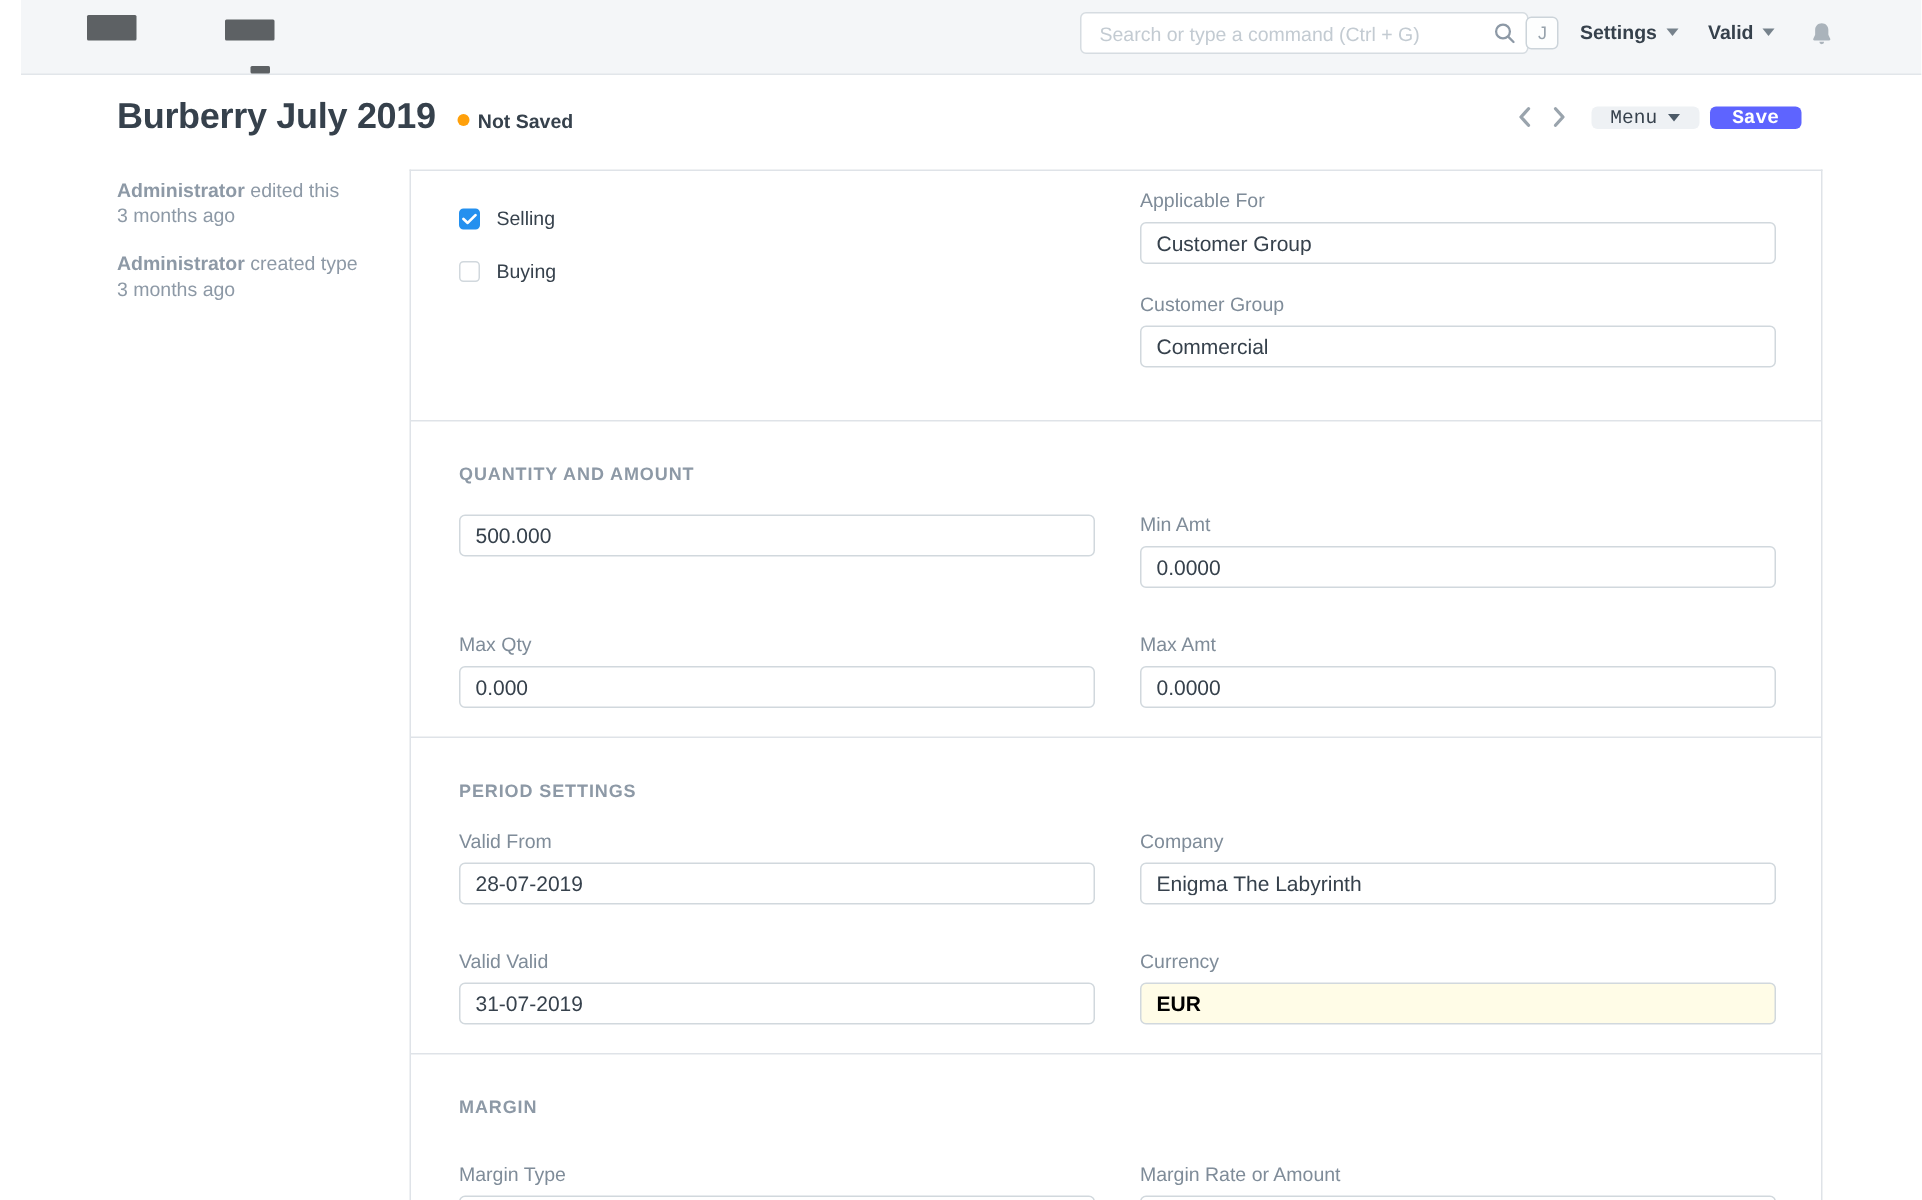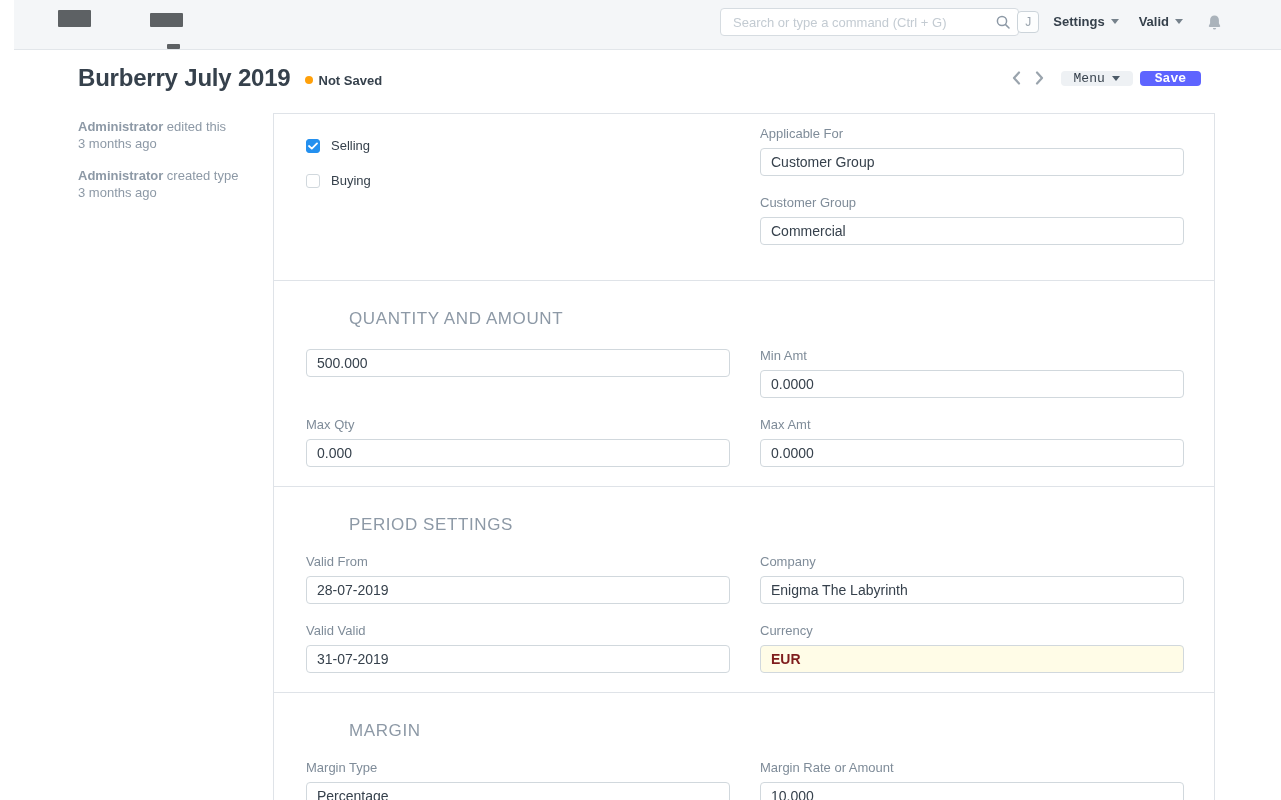--- a/index.html
+++ b/index.html
@@ -55,30 +55,30 @@
   .sidebar { position:absolute; left:78px; top:5px; width:185px; font-size:13px;
              color:#8d99a6; line-height:17px; }
   .sidebar .event { margin-bottom:15px; }
   .sidebar .user { font-weight:700; }
 
   .form-container { position:absolute; left:273px; top:0; width:942px; height:720px;
              border:1px solid #dfe3e8; border-bottom:none; background:#fff; }
   .form-section { padding:28px 30px 19px 32px; border-bottom:1px solid #dfe3e8; }
   .form-section.first { padding-top:13px; padding-bottom:15px; border-top:none; }
   .form-section.last { border-bottom:none; }
-  .section-head { font-size:17px; color:#8d99a6; letter-spacing:0.6px; margin-bottom:20px;
-                  font-weight:400;margin-left:43px; }
+  .section-head { font-size:12px; color:#8d99a6; letter-spacing:0.6px; margin-bottom:20px;
+                  font-weight:700; }
   .grid { display:grid; grid-template-columns:424px 424px; column-gap:30px; align-items:start; }
   .field { margin-bottom:20px; }
-  .grid > .field:nth-last-child(-n+2) { margin-bottom:0; }
+  .grid > .field:nth-last-child(-n+2) { margin-bottom:0;margin-top:11px; }
   .field-label { font-size:13px; color:#7f8c99; margin-bottom:8px; line-height:13px; }
   .field input { width:100%; height:28px; border:1px solid #d1d8dd; border-radius:4px;
                  background:#fff; padding:0 10px; font-size:14px; color:#36414c;
                  font-family:inherit; outline:none; }
-  .field input.input-bold { font-weight:700; background:#fffce7; color:#7f1d1d; }
+  .field input.input-bold { font-weight:700; background:#fffce7; color:#000000; }
 
   .check-col { padding-top:11px; }
   .checkbox-row { display:flex; align-items:center; gap:11px; margin-bottom:20px; cursor:pointer; }
   .checkbox { width:14px; height:14px; border-radius:3px; border:1px solid #d1d8dd;
               background:#fff; display:flex; align-items:center; justify-content:center; }
   .checkbox.checked { background:#2490ef; border-color:#2490ef; }
   .checkbox svg { display:none; }
   .checkbox.checked svg { display:block; }
   .checkbox-label { font-size:13px; color:#36414c; }
 </style>

